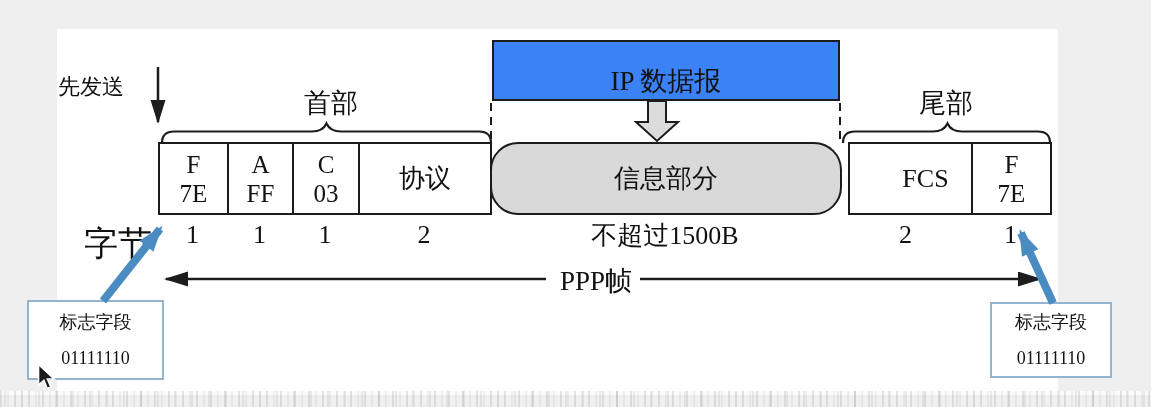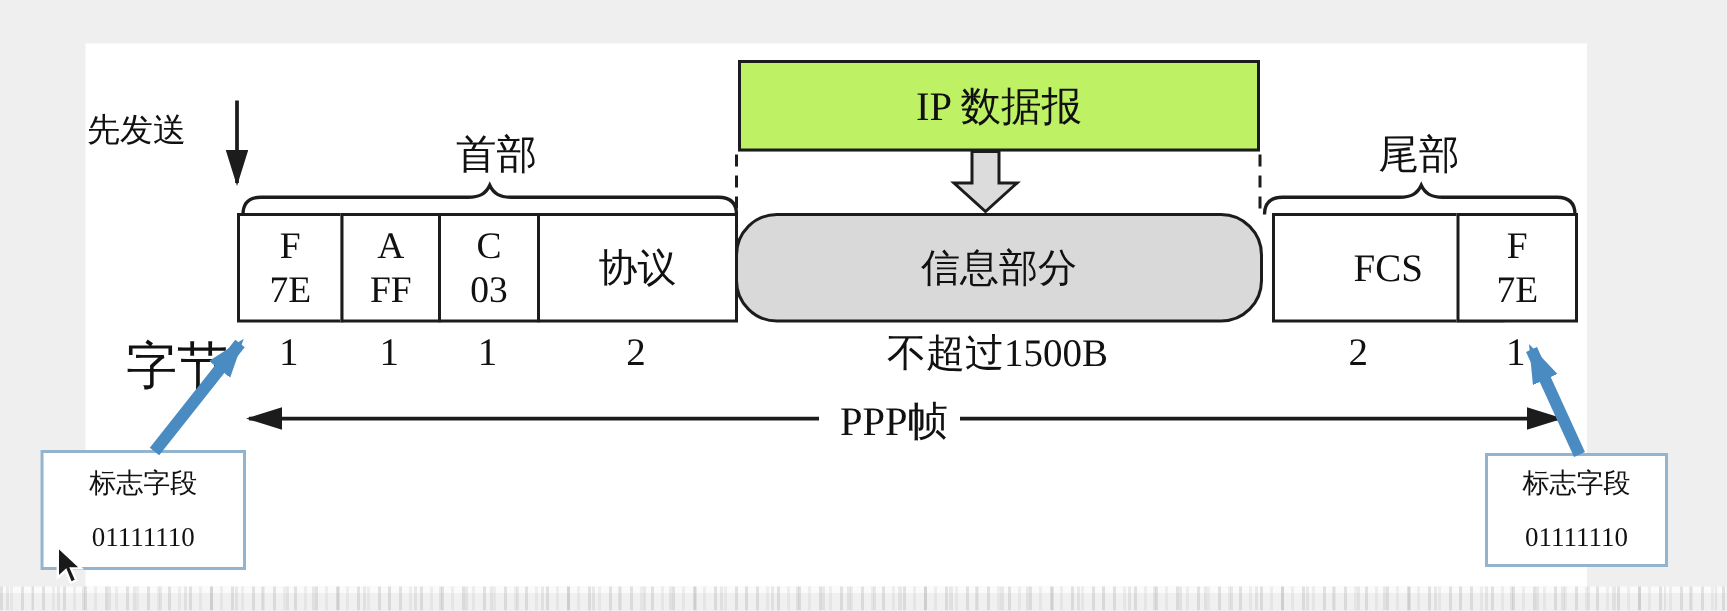--- a/index.html
+++ b/index.html
@@ -27,22 +27,22 @@
       linear-gradient(180deg, rgba(255,255,255,.7) 0 4px, transparent 4px);
   }
   svg.overlay{position:absolute;left:0;top:0;pointer-events:none;}
   .lbl{position:absolute;white-space:nowrap;}
   .send-first{left:58px;top:72px;font-size:22px;}
   .brace-label{font-size:27px;transform:translateX(-50%);}
   .header-label{left:331px;top:85px;}
   .trailer-label{left:946px;top:85px;}
   .ip-box{
     position:absolute;left:492px;top:40px;width:348px;height:61px;
-    background:#bef264;border:2px solid #1c1c1c;box-sizing:border-box;
-    display:flex;align-items:center;justify-content:center;
+    background:#3b82f6;border:2px solid #1c1c1c;box-sizing:border-box;
+    display:flex;align-items:flex-end;justify-content:center;
     font-size:27px;
   }
   .cell{
     position:absolute;top:142px;height:73px;
     border:2px solid #1c1c1c;box-sizing:border-box;
     background:#ffffff;
     display:flex;flex-direction:column;align-items:center;justify-content:center;
     font-size:25px;line-height:29px;text-align:center;
   }
   .cell.gray{background:#d9d9d9;}

